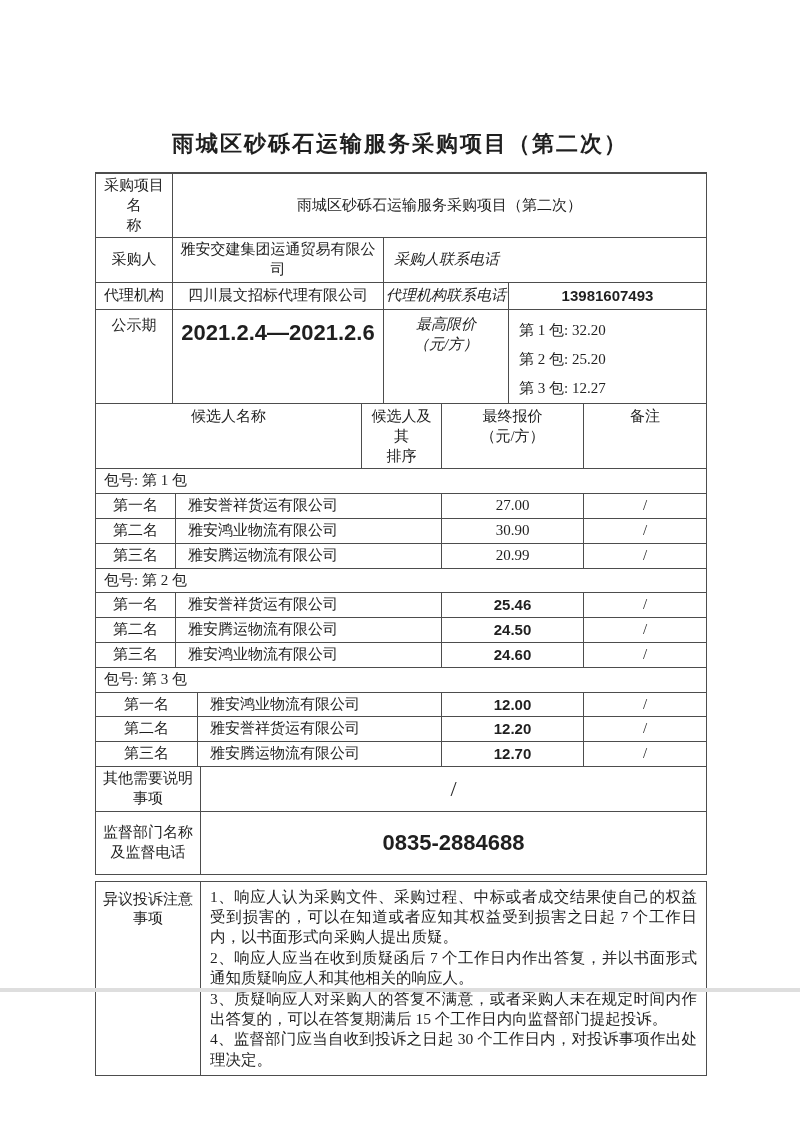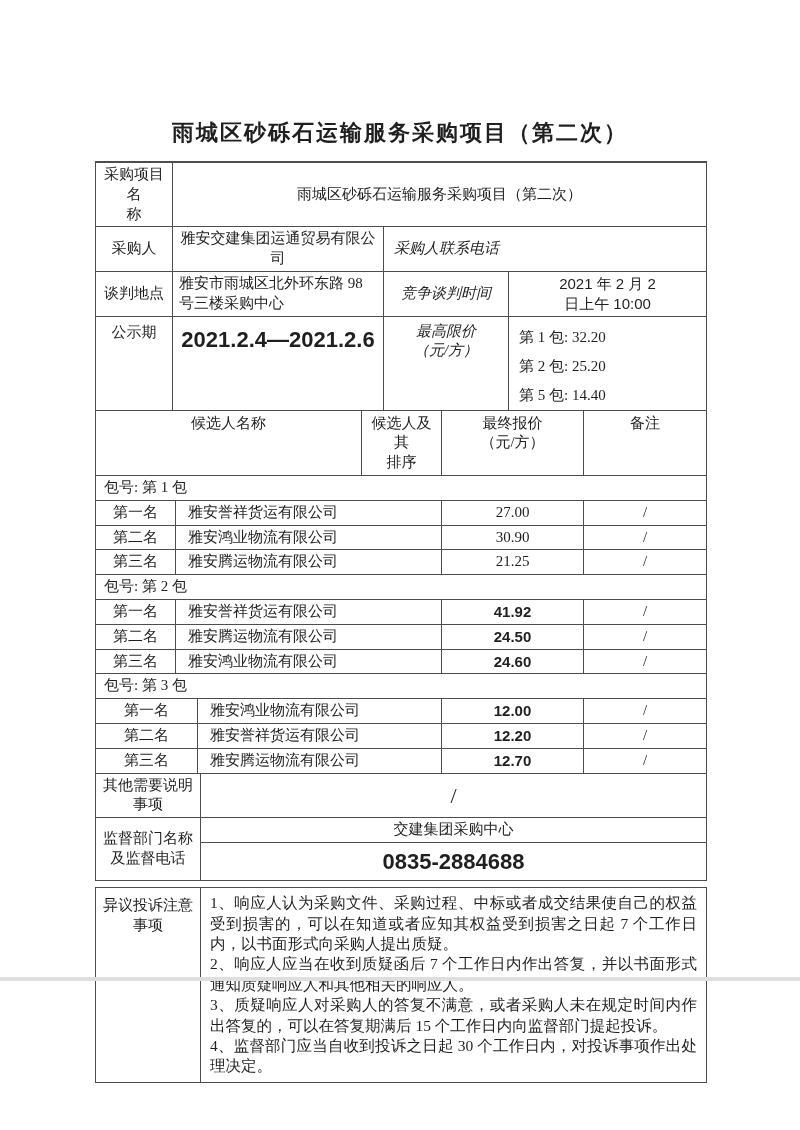--- a/index.html
+++ b/index.html
@@ -9,21 +9,21 @@
   }
   html,body{margin:0;padding:0;}
   body{
     width:800px;height:1130px;
     background:var(--paper);
     font-family:"Liberation Serif","DejaVu Serif",serif;
     color:var(--ink);
     overflow:hidden;
     position:relative;
   }
-  .page{position:relative;width:800px;height:981px;}
+  .page{position:relative;width:800px;height:981px;margin-top:11px;}
   .titles{padding-top:118px;}
   .doc-title{
     margin:0;text-align:center;font-size:22px;font-weight:600;
     letter-spacing:2px;color:var(--ink);line-height:30px;
   }
   .doc-title.second{margin-top:18px;}
   .t{
     width:612px;margin-left:95px;box-sizing:border-box;
     border:1px solid var(--bd);background:var(--paper);
   }
@@ -85,38 +85,37 @@
 称</div>
       <div class="cell grow">雨城区砂砾石运输服务采购项目（第二次）</div>
     </div>
 
     <div class="row" style="min-height:26px">
       <div class="cell w77">采购人</div>
       <div class="cell w211">雅安交建集团运通贸易有限公司</div>
       <div class="cell w125" style="padding:1px">采购人联系电话</div>
     </div>
 
-
-    <div class="row" style="min-height:42px">
-      <div class="cell w77">谈判地点</div>
-      <div class="cell w211 left" style="padding-left:6px">雅安市雨城区北外环东路 98 号三楼采购中心</div>
-      <div class="cell w125">竞争谈判时间</div>
-      <div class="cell grow preline num" style="font-weight:400">2021 年 2 月 2
-日上午 10:00</div>
-    </div>
+    <div class="row" style="min-height:27px">
+      <div class="cell w77">代理机构</div>
+      <div class="cell w211">四川晨文招标代理有限公司</div>
+      <div class="cell w125" style="padding:1px">代理机构联系电话</div>
+      <div class="cell grow num">13981607493</div>
+    </div>
+
 
     <div class="row" style="min-height:84px">
       <div class="cell w77 top" style="padding-top:6px">公示期</div>
       <div class="cell w211 top num big" style="padding-top:8px">2021.2.4—2021.2.6</div>
       <div class="cell w125 top preline" style="padding-top:5px">最高限价
 （元/方）</div>
       <div class="cell grow price-lines">
         <div class="price-line">第 1 包: 32.20</div>
         <div class="price-line">第 2 包: 25.20</div>
-        <div class="price-line">第 5 包: 14.40</div>
+        <div class="price-line">第 3 包: 12.27</div>
       </div>
     </div>
 
     <div class="row" style="min-height:42px">
       <div class="cell w266 top" style="padding-top:3px">候选人名称</div>
       <div class="cell w80 top preline" style="padding-top:3px">候选人及其
 排序</div>
       <div class="cell w142 top preline" style="padding-top:3px">最终报价
 （元/方）</div>
       <div class="cell grow top" style="padding-top:3px">备注</div>
@@ -133,31 +132,31 @@
     </div>
     <div class="row" style="min-height:23px">
       <div class="cell w80">第二名</div>
       <div class="cell w266 left name-cell">雅安鸿业物流有限公司</div>
       <div class="cell w142">30.90</div>
       <div class="cell grow">/</div>
     </div>
     <div class="row" style="min-height:24px">
       <div class="cell w80">第三名</div>
       <div class="cell w266 left name-cell">雅安腾运物流有限公司</div>
-      <div class="cell w142">21.25</div>
+      <div class="cell w142">20.99</div>
       <div class="cell grow">/</div>
     </div>
 
     <div class="row" style="min-height:21px">
       <div class="cell grow left pkg-label">包号: 第 2 包</div>
     </div>
     <div class="row" style="min-height:22px">
       <div class="cell w80">第一名</div>
       <div class="cell w266 left name-cell">雅安誉祥货运有限公司</div>
-      <div class="cell w142 num">41.92</div>
+      <div class="cell w142 num">25.46</div>
       <div class="cell grow">/</div>
     </div>
     <div class="row" style="min-height:22px">
       <div class="cell w80">第二名</div>
       <div class="cell w266 left name-cell">雅安腾运物流有限公司</div>
       <div class="cell w142 num">24.50</div>
       <div class="cell grow">/</div>
     </div>
     <div class="row" style="min-height:23px">
       <div class="cell w80">第三名</div>
@@ -191,21 +190,20 @@
     <div class="row" style="min-height:38px">
       <div class="cell w105 preline">其他需要说明
 事项</div>
       <div class="cell grow big">/</div>
     </div>
 
     <div class="row" style="min-height:62px">
       <div class="cell w105 preline">监督部门名称
 及监督电话</div>
       <div class="stack">
-        <div class="cell sub first" style="min-height:20px;flex:none">交建集团采购中心</div>
         <div class="cell sub grow num big">0835-2884688</div>
       </div>
     </div>
 
   </div>
 
   <div class="t complaint">
     <div class="row" style="min-height:192px">
       <div class="cell w105 top preline" style="padding-top:8px">异议投诉注意
 事项</div>

